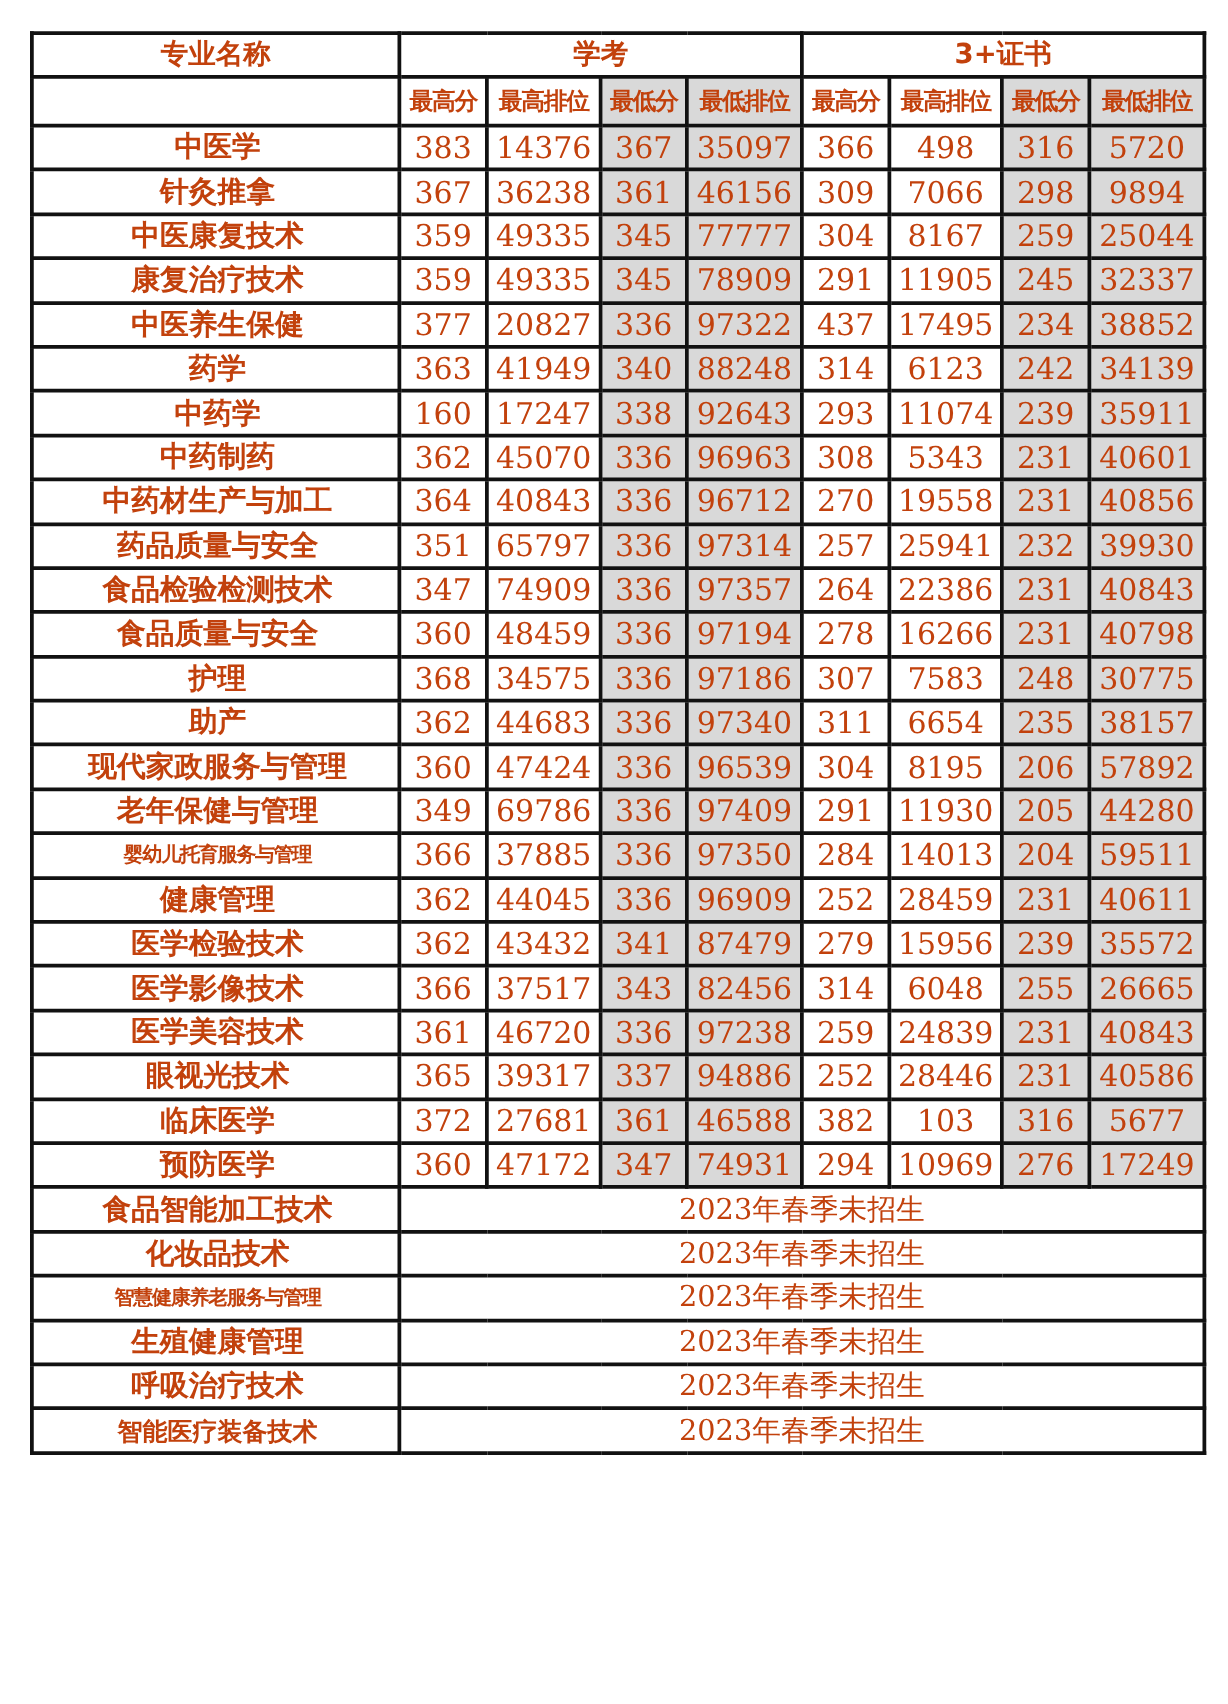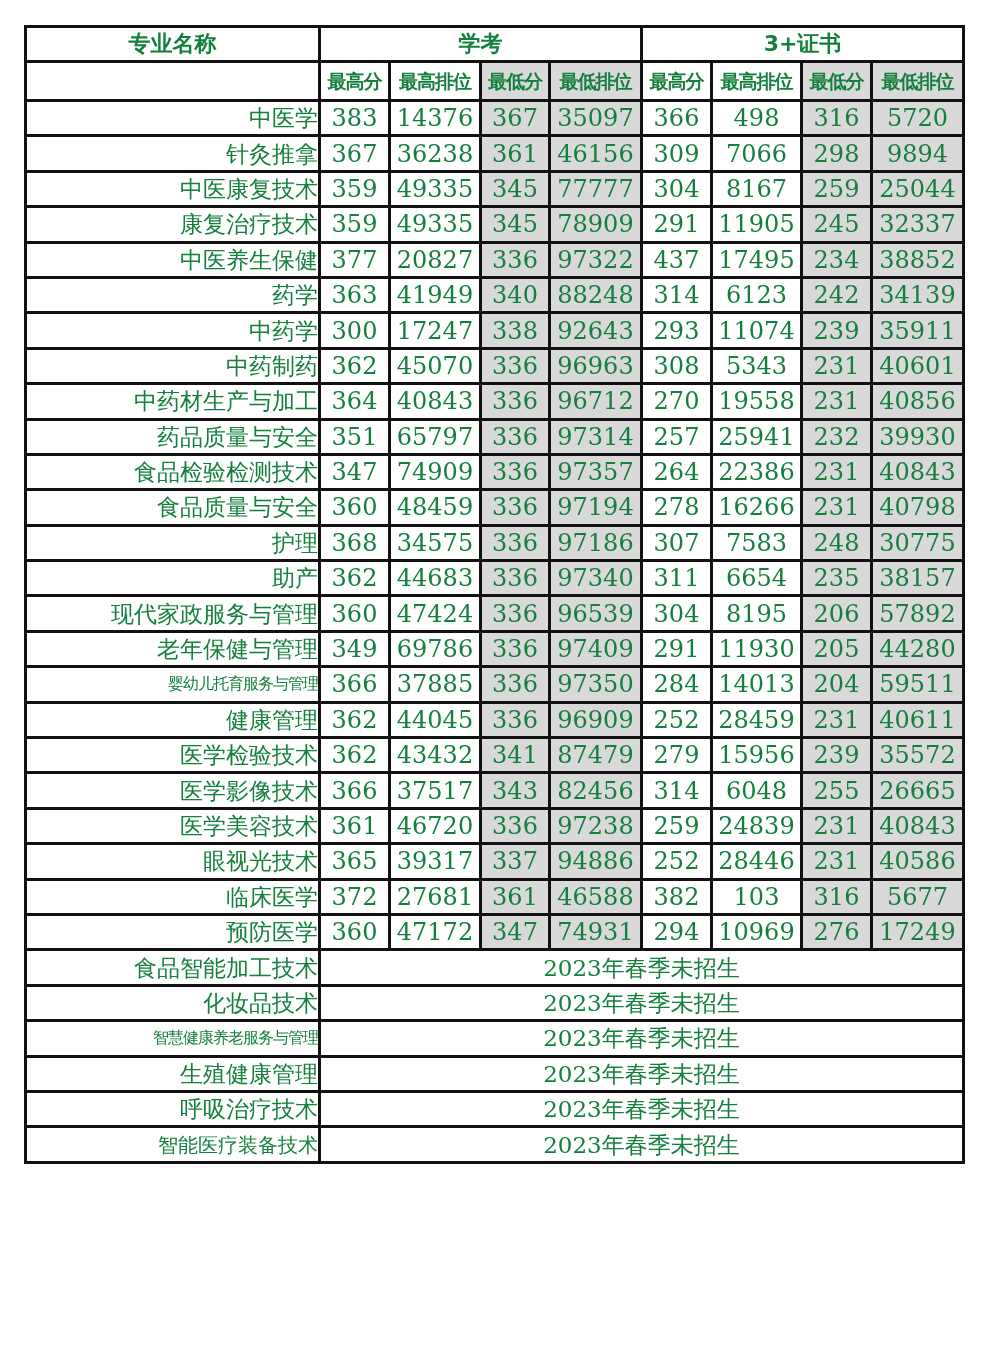--- a/index.html
+++ b/index.html
@@ -2,39 +2,40 @@
 <html><head>
 <meta charset="utf-8">
 <style>
   html, body { margin:0; padding:0; background:#ffffff; }
   body { width:982px; height:1363px; position:relative; overflow:hidden; }
   table.grid {
     position:absolute; left:24px; top:25px;
     border-collapse:collapse; table-layout:fixed;
     width:938px;
     font-family:"DejaVu Serif","Liberation Serif",serif;
-    color:#15803d;
+    color:#c2410c;
   }
   table.grid td {
     border:3px solid #111;
     padding:0;
     height:32px;
     text-align:center;
     vertical-align:middle;
     font-size:24px;
     line-height:32px;
     white-space:nowrap;
     overflow:hidden;
   }
   table.grid tr.hdr1 td { height:32px; font-family:"DejaVu Sans","Liberation Sans",sans-serif; font-weight:bold; font-size:22px; }
   table.grid tr.hdr2 td { height:36px; font-family:"DejaVu Sans","Liberation Sans",sans-serif; font-weight:bold; font-size:19px; letter-spacing:-1px; }
   table.grid td.name {
-    text-align:right; padding-left:3px;
+    text-align:center; padding-left:3px;
     font-family:"DejaVu Sans","Liberation Sans",sans-serif;
     font-size:23px;
+    font-weight:bold;
   }
   table.grid td.name.long { font-size:16px; letter-spacing:-1px; }
   table.grid td.name.small { font-size:20px; }
   table.grid td.gray { background:#d9d9d9; }
   table.grid td.note { font-size:23px; }
   table.grid tr.row td { height:32.4px; }
 </style>
 </head>
 <body>
 
@@ -128,21 +129,21 @@
         <td>41949</td>
         <td class="gray">340</td>
         <td class="gray">88248</td>
         <td>314</td>
         <td>6123</td>
         <td class="gray">242</td>
         <td class="gray">34139</td>
       </tr>
       <tr class="row">
         <td class="name">中药学</td>
-        <td>300</td>
+        <td>160</td>
         <td>17247</td>
         <td class="gray">338</td>
         <td class="gray">92643</td>
         <td>293</td>
         <td>11074</td>
         <td class="gray">239</td>
         <td class="gray">35911</td>
       </tr>
       <tr class="row">
         <td class="name">中药制药</td>

